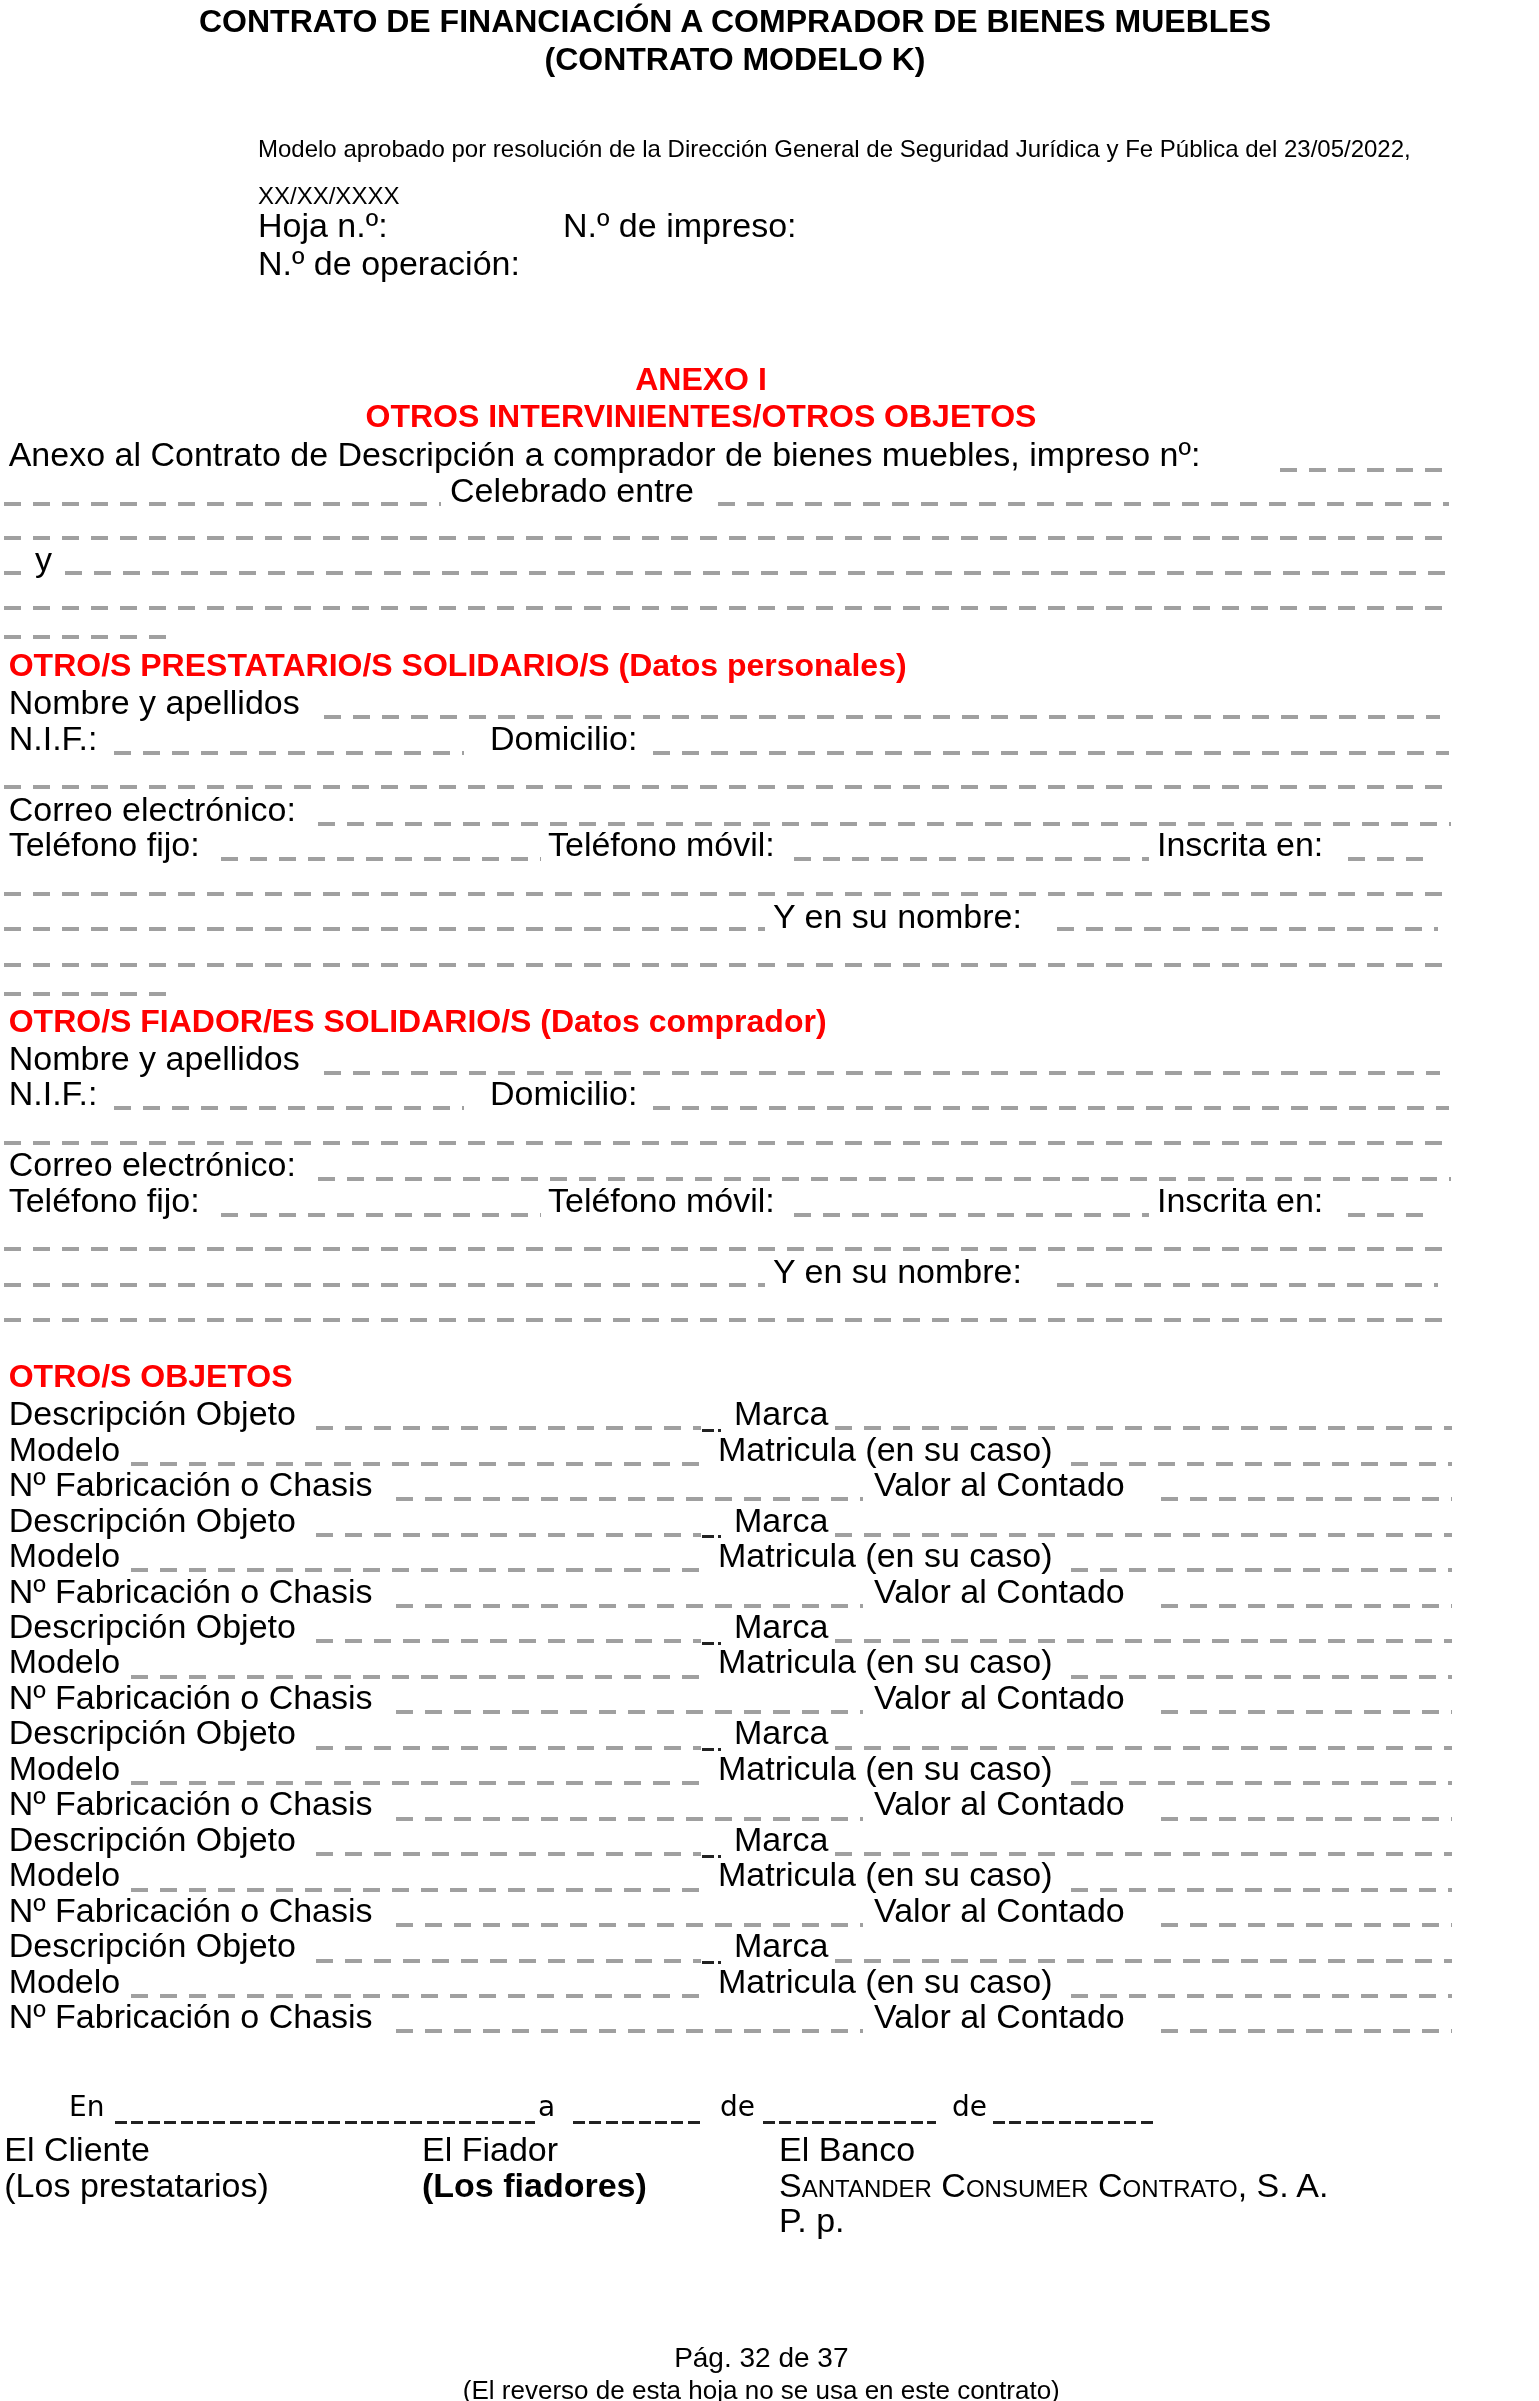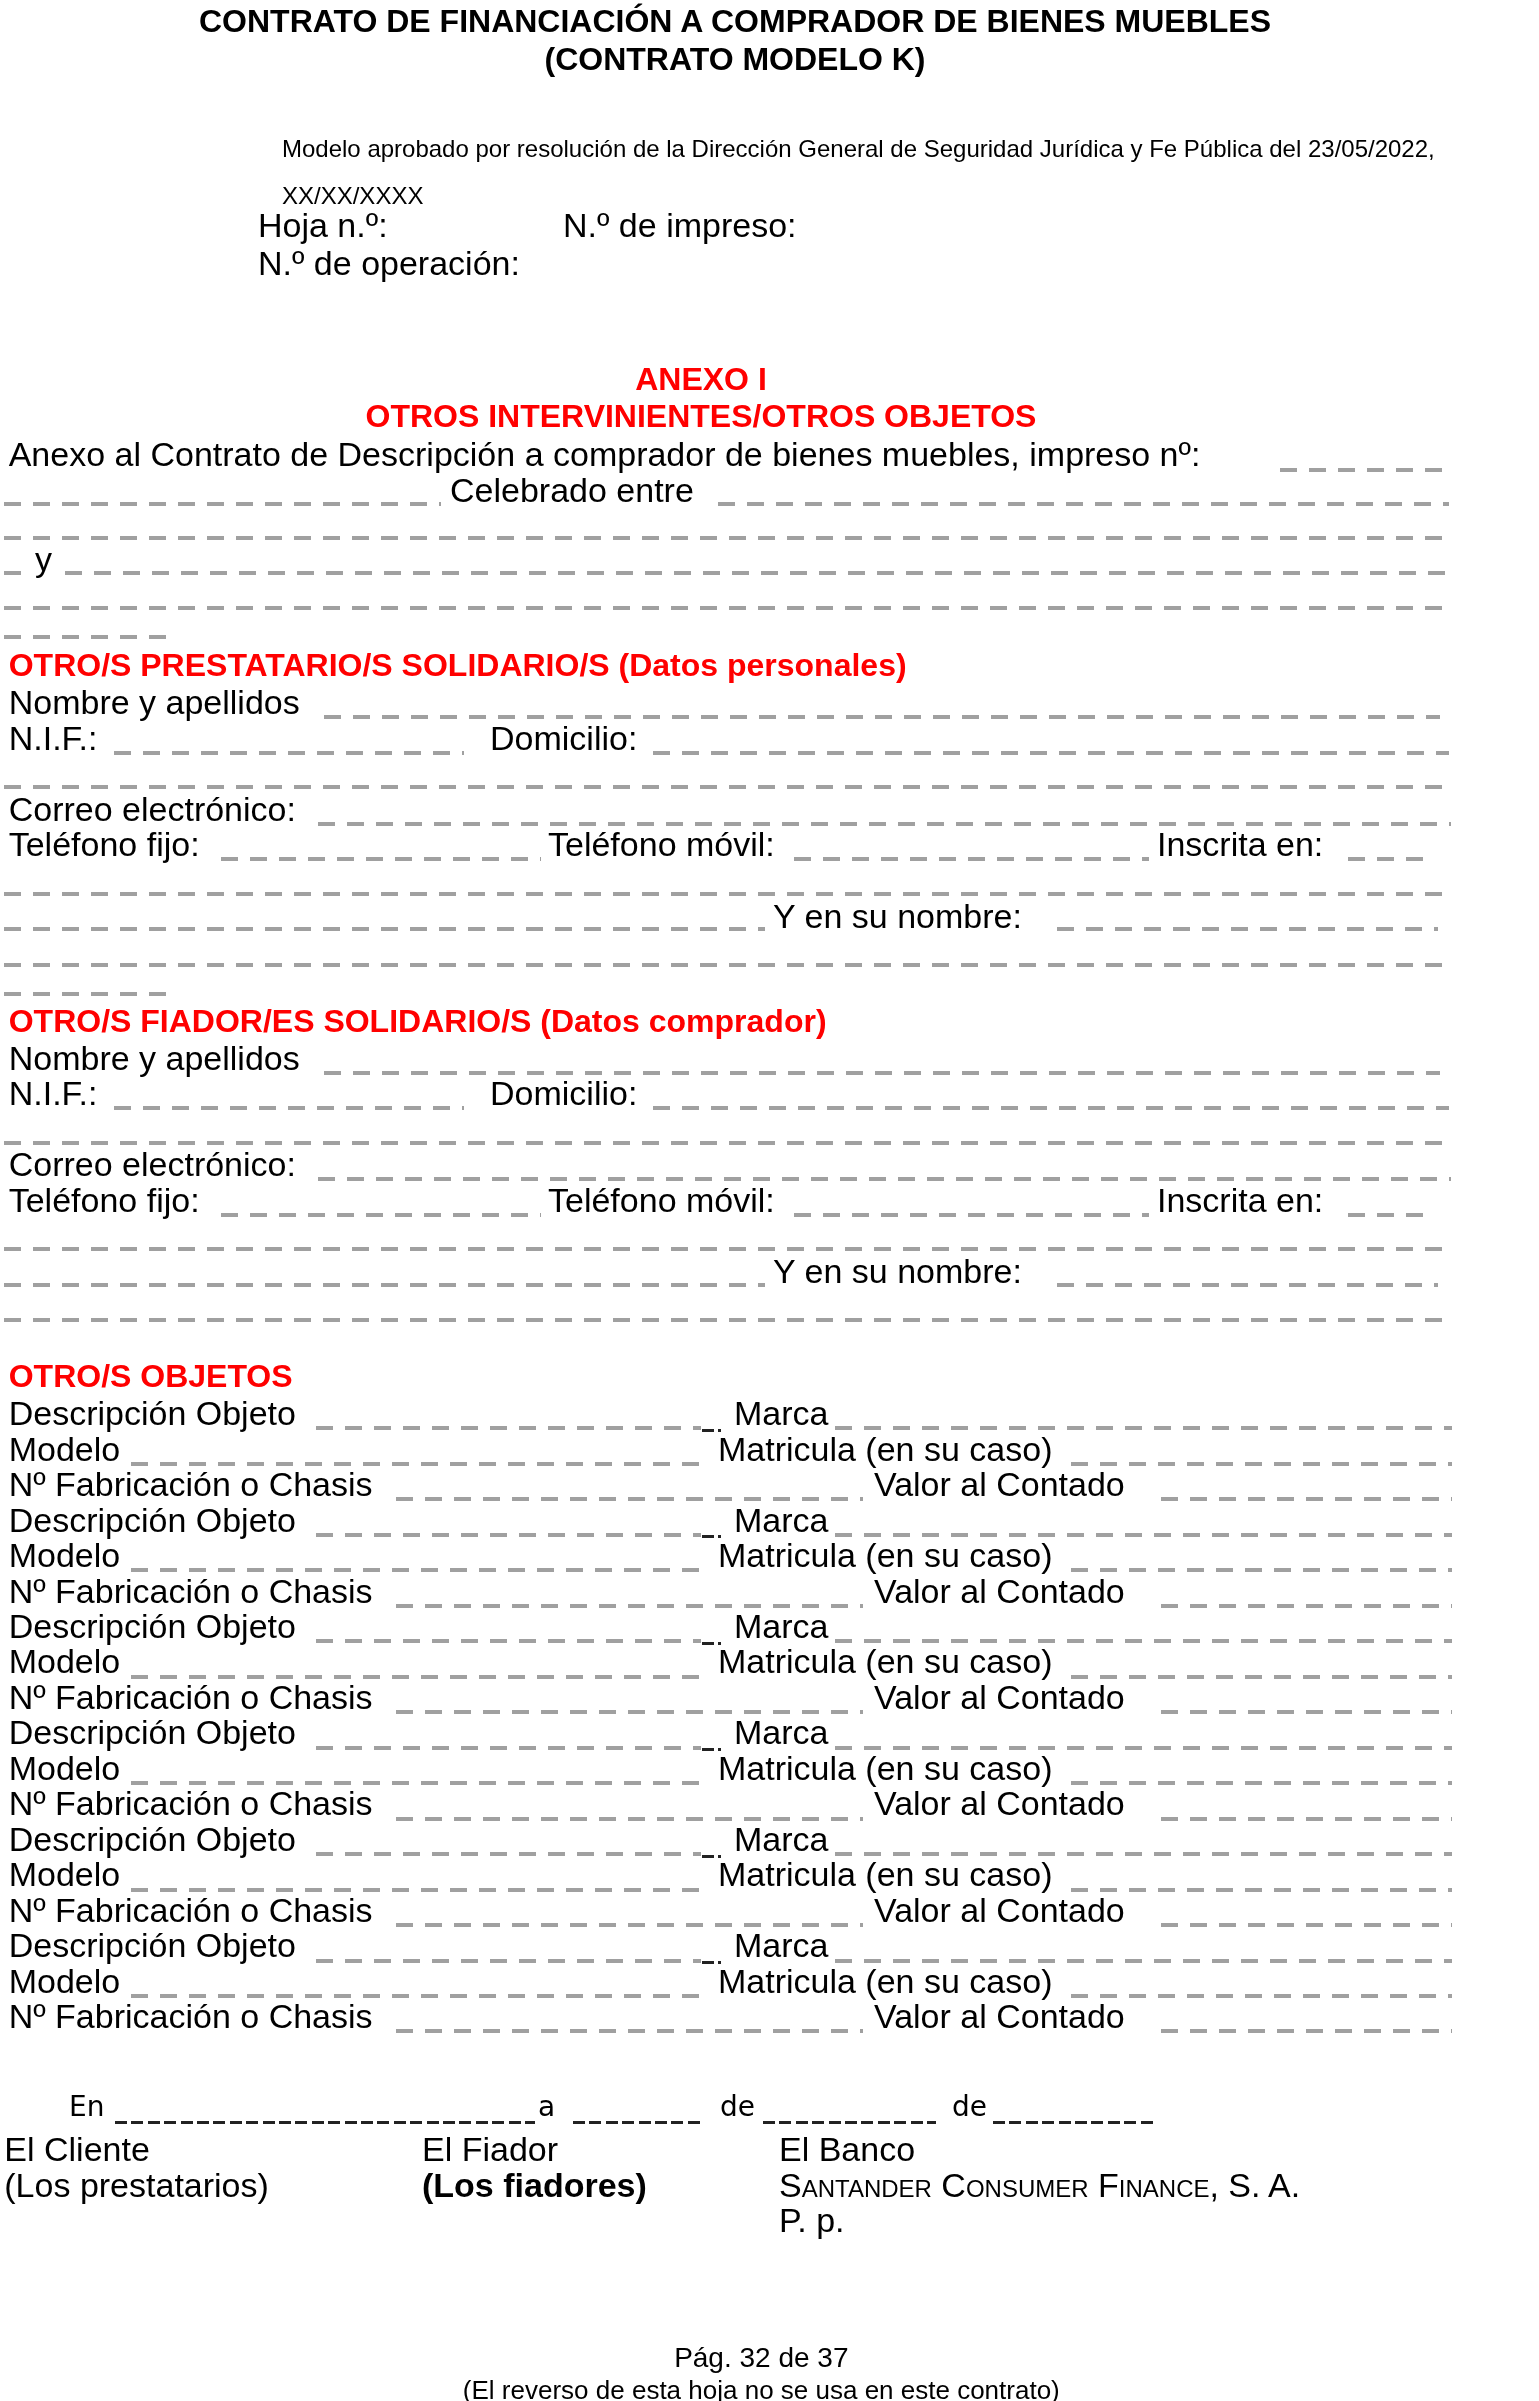--- a/index.html
+++ b/index.html
@@ -1,20 +1,20 @@
 <!DOCTYPE html>
 <html style="font-size:14px"><head>
 <meta charset="utf-8">
 <style>
   html, body { margin:0; padding:0; background:#ffffff; }
   body { width:1540px; height:2401px; position:relative; overflow:hidden;
          font-family:"Liberation Sans", sans-serif; color:#000; }
   .abs { position:absolute; white-space:pre; line-height:1; }
   .t40 { font-size:34px; }
-  .t28 { font-size:24px;margin-left:24px; }
+  .t28 { font-size:24px; }
   .title { font-size:32px; font-weight:bold; text-align:center; width:1540px; left:-35px; }
   .red { color:#ff0000; font-weight:bold; }
   .redc { color:#ff0000; font-weight:bold; text-align:center; width:1540px; left:-69px; font-size:32px; }
   .sec { font-size:32px; }
   .bold { font-weight:normal; }
   .dash { position:absolute; height:3.5px;
           background:repeating-linear-gradient(90deg,#a0a0a0 0 17.3px,transparent 17.3px 29px); }
   .dashk { position:absolute; height:2.6px;
           background:repeating-linear-gradient(90deg,#222 0 12px,transparent 12px 16.4px); }
   .sc { font-variant:small-caps; }
@@ -181,18 +181,18 @@
 <div class="abs" style="left:720px;top:2093px;font-family:'DejaVu Sans',sans-serif;font-size:28px;">de</div>
 <div class="dashk" style="left:763px;top:2121px;width:173px;"></div>
 <div class="abs" style="left:952px;top:2093px;font-family:'DejaVu Sans',sans-serif;font-size:28px;">de</div>
 <div class="dashk" style="left:993px;top:2121px;width:160px;"></div>
 
 <div class="abs t40 bold" style="left:4.3px;top:2132px;">El Cliente</div>
 <div class="abs t40" style="left:4.3px;top:2168px;">(Los prestatarios)</div>
 <div class="abs t40 bold" style="left:422px;top:2132px;">El Fiador</div>
 <div class="abs t40" style="left:422px;top:2168px;font-weight:bold;">(Los fiadores)</div>
 <div class="abs t40 bold" style="left:779px;top:2132px;">El Banco</div>
-<div class="abs t40 sc" style="left:779px;top:2168px;">Santander Consumer Finance, S. A.</div>
+<div class="abs t40 sc" style="left:779px;top:2168px;">Santander Consumer Contrato, S. A.</div>
 <div class="abs t40" style="left:779px;top:2203px;">P. p.</div>
 
 <div class="abs center" style="top:2344px;font-size:28px;">Pág. 32 de 37</div>
 <div class="abs center" style="top:2377px;font-size:26px;">(El reverso de esta hoja no se usa en este contrato)</div>
 
 
 </body></html>

